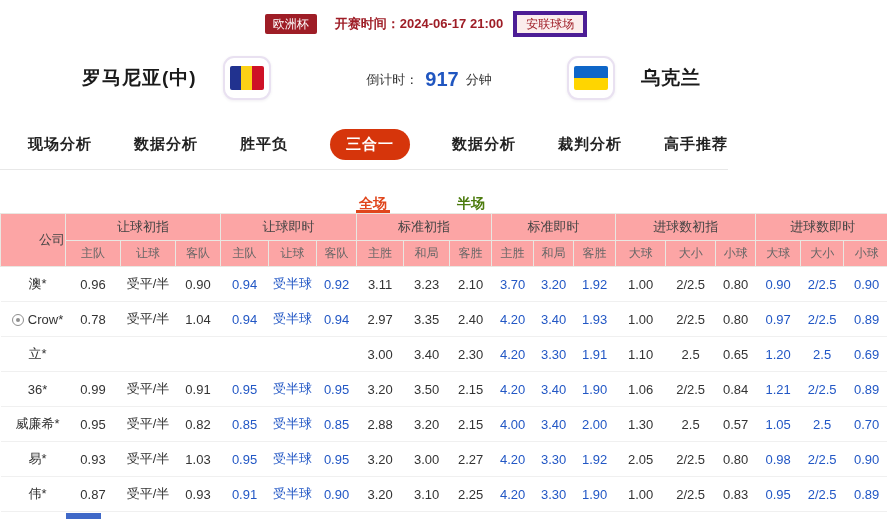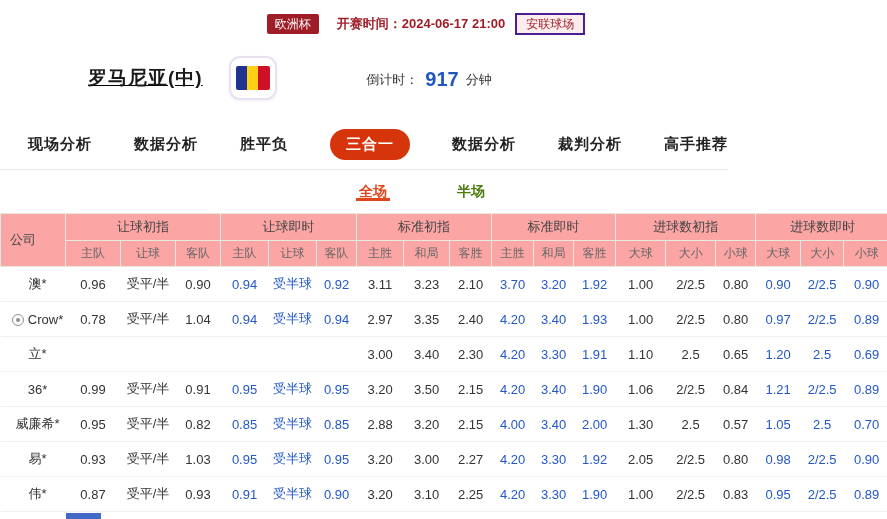--- a/index.html
+++ b/index.html
@@ -6,27 +6,27 @@
   html,body { width:887px; height:519px; overflow:hidden; background:#fff;
     font-family:"Liberation Sans","DejaVu Sans",sans-serif; }
   .page { position:relative; width:728px; height:519px; }
 
   
   .top-bar { display:flex; justify-content:center; align-items:center; gap:10px;
     padding-top:12px; height:36px; transform:translateX(62px); }
   .league-badge { background:var(--accent); color:#fff; font-size:12px;
     padding:3px 8px; border-radius:2px; line-height:14px; }
   .kickoff { color:var(--accent); font-weight:bold; font-size:13px;margin-left:8px; }
-  .venue { color:var(--accent); font-size:12px; border:2px solid #4c1d95;
+  .venue { color:var(--accent); font-size:12px; border:4px solid #4c1d95;
     background:#fbeded; padding:2px 9px; line-height:14px; }
 
   
   .team-row { position:relative; height:84px; }
   .team { position:absolute; top:19px; display:flex; align-items:center; gap:26px; height:46px; }
-  .team.home { left:88px;text-decoration:underline; }
+  .team.home { left:82px; }
   .team.away { right:27px; }
   .team-name { font-size:19px; font-weight:bold; color:#1a1a1a; letter-spacing:1px; }
   .flag-wrap { width:48px; height:44px; border:2px solid #e9e1f1; border-radius:11px;
     display:flex; align-items:center; justify-content:center; background:#fff;
     box-shadow:0 1px 3px rgba(60,40,90,.08); }
   .flag { width:34px; height:24px; display:flex; border-radius:2px; overflow:hidden; }
   .flag i { display:block; flex:1; }
   .flag.col { flex-direction:column; }
   .countdown { position:absolute; left:0; right:0; top:32px; text-align:center;
     font-size:13px; color:#333; padding-left:130px; }
@@ -36,34 +36,34 @@
   
   .nav-tabs { display:flex; justify-content:flex-end; align-items:center; gap:42px;
     height:50px; border-bottom:1px solid #e8e8e8; padding-left:124px; }
   .nav-tab { font-size:15px; color:#222; font-weight:bold; cursor:pointer;
     letter-spacing:1px; white-space:nowrap; }
   .nav-tab.active { background:var(--tab-active); color:#fff; border-radius:16px;
     padding:6px 16px; }
 
   
   .subtabs { display:flex; justify-content:center; gap:64px; height:43px;
-    align-items:center; padding-left:116px; }
+    align-items:flex-end; padding-left:116px; }
   .subtab { font-size:14px; color:#4d7c0f; font-weight:bold; cursor:pointer;
     display:flex; align-items:center; position:relative; padding:0 3px; }
   .subtab.active { color:var(--subtab-red); }
   .subtab.active::after { content:""; position:absolute; left:0; right:0; bottom:0;
     height:3px; background:var(--subtab-red); }
 
   
   table.odds { width:887px; table-layout:fixed; border-collapse:collapse;
     font-size:13px; color:#333; }
   table.odds thead th { background:#fca5a5; font-weight:normal; color:#444;
     border:1px solid #e9e7e2; height:27px; font-size:13px; }
   table.odds thead tr.sub th { height:26px; font-size:12px; color:#666; }
-  th.company, td.company { text-align:left; padding-left:9px; }
+  th.company, td.company { text-align:right; padding-left:9px; }
   table.odds tbody td { height:35px; text-align:center;
     border-bottom:1px solid #f0f0f0; white-space:nowrap; }
   td.live { color:var(--live); }
   td.live[data-interactable="true"] { cursor:pointer; }
   .c-icon { display:inline-block; width:12px; height:12px; border:1px solid #8f8f8f;
     border-radius:50%; margin-right:4px; vertical-align:-2px; position:relative; }
   .c-icon::after { content:""; position:absolute; left:3px; top:3px; width:4px;
     height:4px; background:#8f8f8f; border-radius:50%; }
 
   .partial-hint { position:absolute; left:66px; bottom:0; width:35px; height:6px;
@@ -86,20 +86,29 @@
       <span class="flag-wrap" data-interactable="false">
         <span class="flag" id="flag-home">
             <i style="background: rgb(33, 50, 143);"></i>
             <i style="background: rgb(252, 209, 22);"></i>
             <i style="background: rgb(206, 17, 38);"></i>
           </span>
       </span>
     </div>
     <div class="countdown" data-interactable="false">
       <span data-interactable="false">倒计时：</span><span class="cd-value" data-interactable="false">917</span><span data-interactable="false">分钟</span>
+    </div>
+    <div class="team away" data-interactable="false">
+      <span class="flag-wrap" data-interactable="false">
+        <span class="flag col" id="flag-away">
+            <i style="background: rgb(14, 102, 200);"></i>
+            <i style="background: rgb(255, 213, 0);"></i>
+          </span>
+      </span>
+      <span class="team-name" data-interactable="false">乌克兰</span>
     </div>
   </div>
 
   <div class="nav-tabs" data-interactable="false" id="nav-tabs">
       <span class="nav-tab" data-interactable="true">现场分析</span>
       <span class="nav-tab" data-interactable="true">数据分析</span>
       <span class="nav-tab" data-interactable="true">胜平负</span>
       <span class="nav-tab active" data-interactable="true">三合一</span>
       <span class="nav-tab" data-interactable="true">数据分析</span>
       <span class="nav-tab" data-interactable="true">裁判分析</span>

